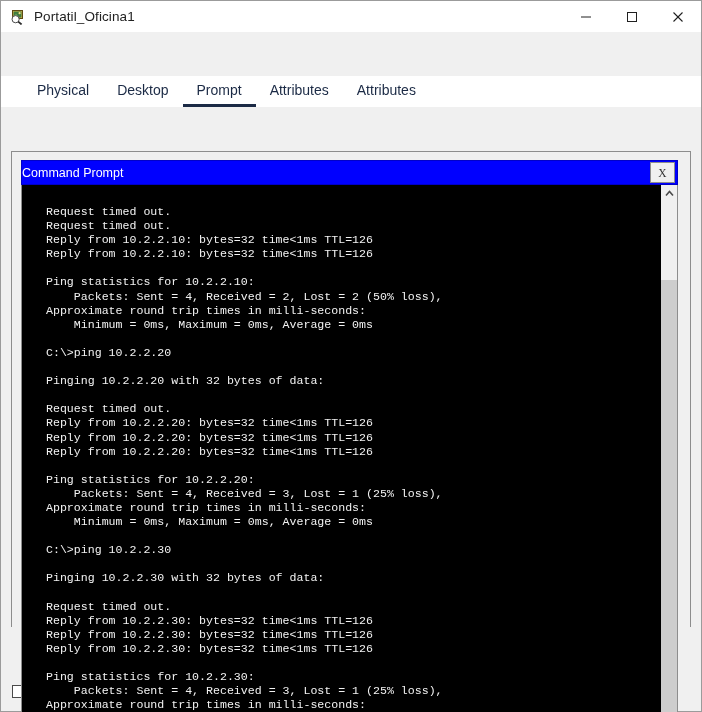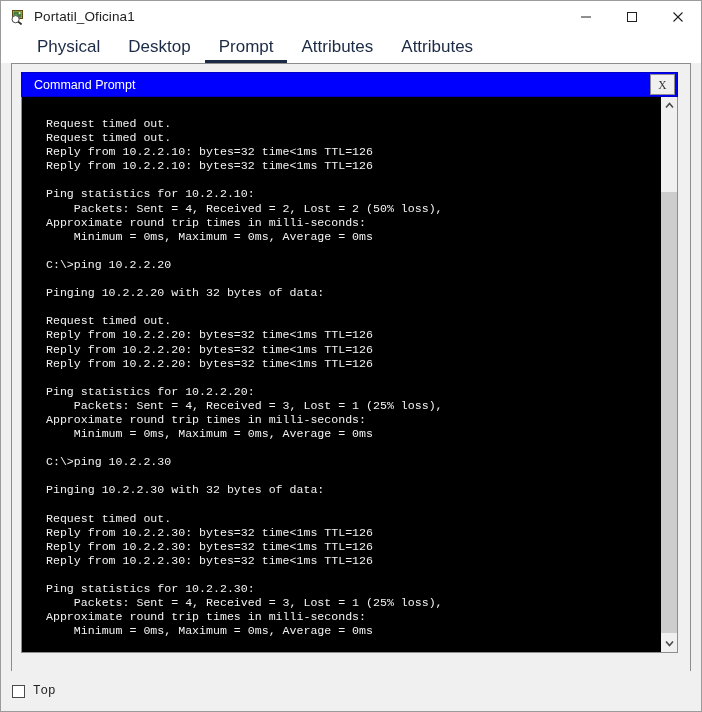--- a/index.html
+++ b/index.html
@@ -17,20 +17,21 @@
   #app-window {
     position: absolute;
     left: 0; top: 0;
     width: 702px;
     height: 712px;
     background: #f0f0f0;
     border: 1px solid #9b9b9b;
     box-sizing: border-box;
     display: flex;
     flex-direction: column;
+    gap: 44px;
   }
 
   
   #title-bar {
     height: 31px;
     min-height: 31px;
     background: #ffffff;
     display: flex;
     align-items: center;
     position: relative;
@@ -68,21 +69,21 @@
   #tab-strip {
     height: 31px;
     min-height: 31px;
     background: #ffffff;
     display: flex;
     align-items: flex-end;
     padding-left: 22px;
     box-sizing: border-box;
   }
   .tab-item {
-    font-size: 17px;
+    font-size: 14px;
     color: #1b2a45;
     padding: 0 14px 6px 14px;
     cursor: default;
     white-space: nowrap;
     border-bottom: 3px solid transparent;
     line-height: 15px;
   }
   .tab-item.active {
     border-bottom-color: #1b2a45;
   }
@@ -108,21 +109,21 @@
     box-sizing: border-box;
   }
   #cmd-titlebar {
     height: 25px;
     background: #0000ff;
     border: 1px solid #0000c8;
     box-sizing: border-box;
     display: flex;
     align-items: center;
     justify-content: space-between;
-    padding-left: 12px;
+    padding-left: 0;
     padding-right: 2px;
   }
   #cmd-title-text {
     font-size: 12.5px;
     color: #ffffff;
     white-space: nowrap;
   }
   #cmd-close-btn {
     width: 23px;
     height: 19px;

